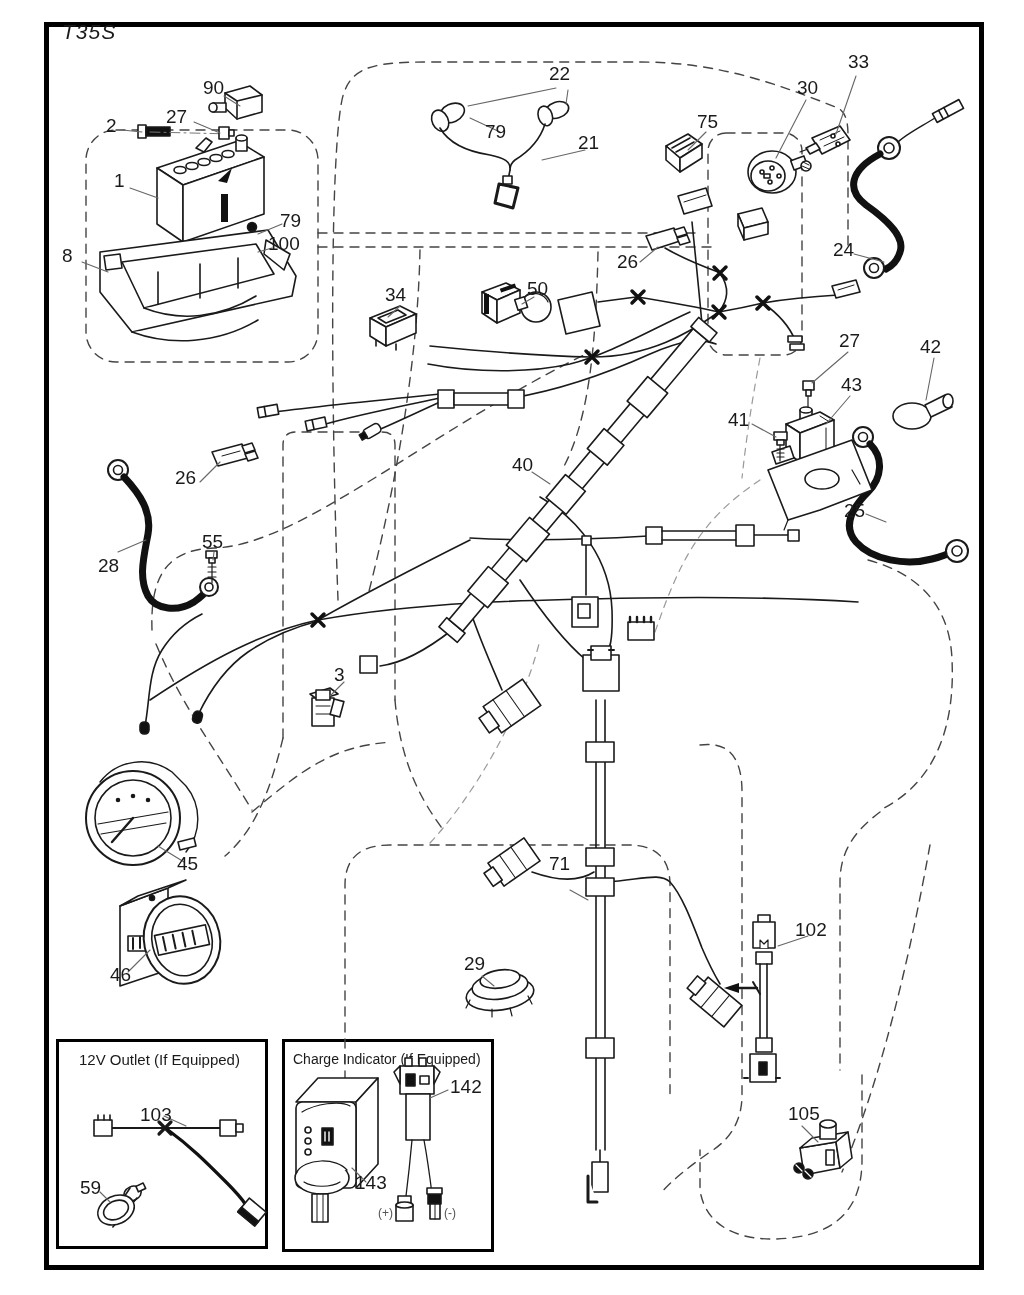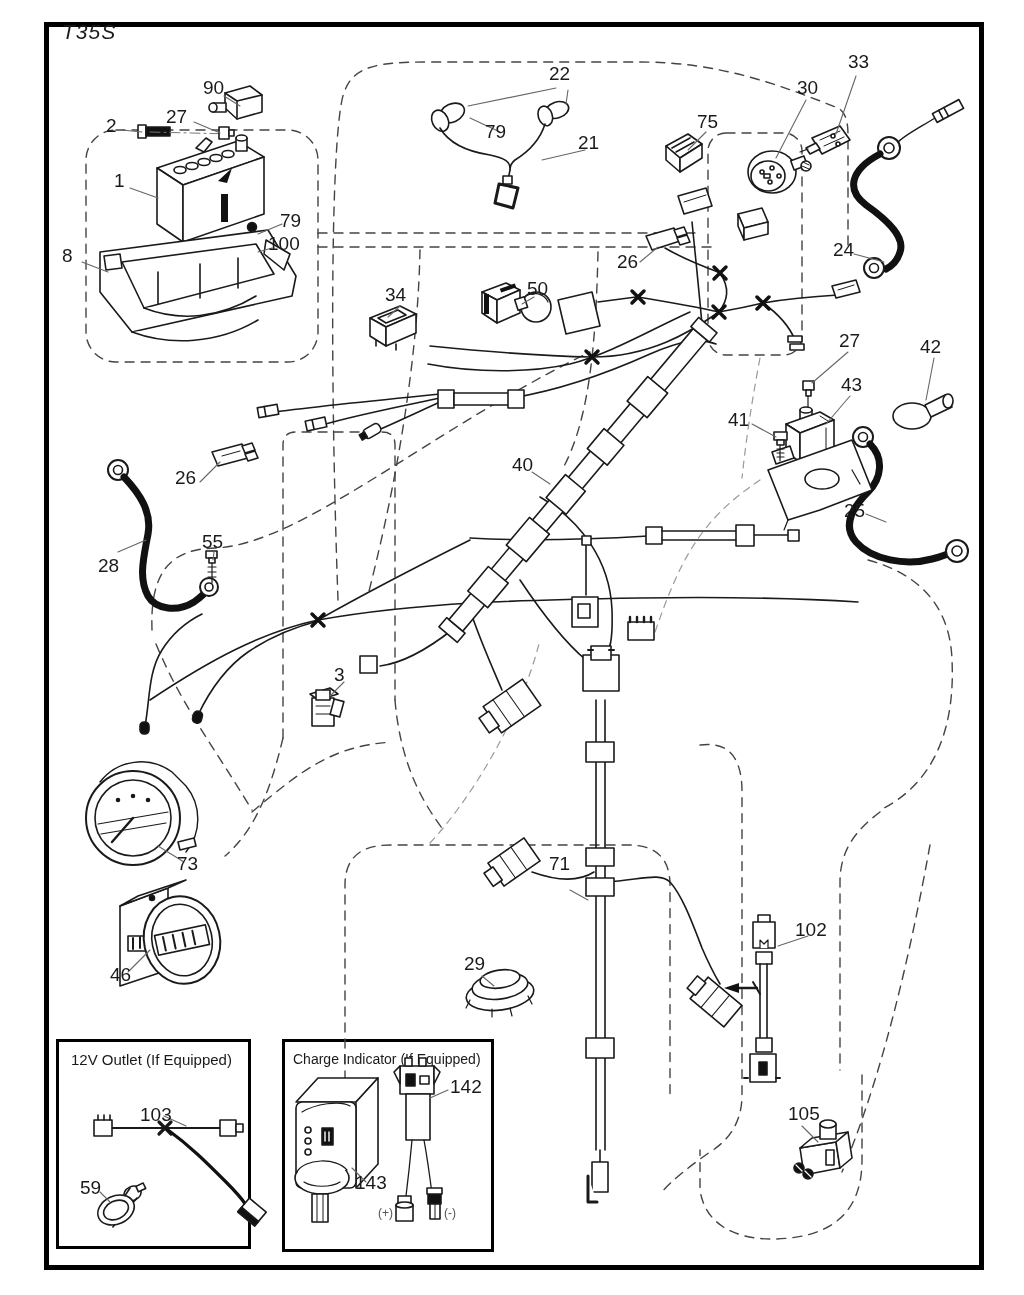--- a/index.html
+++ b/index.html
@@ -18,21 +18,21 @@
   .lbl-layer{position:absolute;left:0;top:0;width:100%;height:100%;}
 </style>
 </head>
 <body>
 
 <div class="page">
 
   <div class="frame"></div>
   <div class="diagram-title">T35S</div>
 
-  <div class="inset" style="left:56px;top:1039px;width:195px;height:210px;">
+  <div class="inset" style="left:56px;top:1039px;width:212px;height:210px;padding-left:8px;">
     <div class="inset-title">12V Outlet (If Equipped)</div>
   </div>
   <div class="inset charge" style="left:282px;top:1039px;width:212px;height:213px;">
     <div class="inset-title">Charge Indicator (If Equipped)</div>
   </div>
 
   <svg width="1024" height="1295" viewBox="0 0 1024 1295" fill="none" stroke="#1a1a1a" stroke-width="1.6" stroke-linecap="round" stroke-linejoin="round">
 
     <g stroke="#444" stroke-width="1.4" stroke-dasharray="9 7">
       <rect x="86" y="130" width="232" height="232" rx="30"></rect>
@@ -572,21 +572,21 @@
     <div class="co" style="left:839px;top:331px">27</div>
     <div class="co" style="left:920px;top:337px">42</div>
     <div class="co" style="left:841px;top:375px">43</div>
     <div class="co" style="left:728px;top:410px">41</div>
     <div class="co" style="left:512px;top:455px">40</div>
     <div class="co" style="left:844px;top:501px">25</div>
     <div class="co" style="left:175px;top:468px">26</div>
     <div class="co" style="left:202px;top:532px">55</div>
     <div class="co" style="left:98px;top:556px">28</div>
     <div class="co" style="left:334px;top:665px">3</div>
-    <div class="co" style="left:177px;top:854px">73</div>
+    <div class="co" style="left:177px;top:854px">45</div>
     <div class="co" style="left:110px;top:965px">46</div>
     <div class="co" style="left:549px;top:854px">71</div>
     <div class="co" style="left:464px;top:954px">29</div>
     <div class="co" style="left:795px;top:920px">102</div>
     <div class="co" style="left:788px;top:1104px">105</div>
     <div class="co" style="left:140px;top:1105px">103</div>
     <div class="co" style="left:80px;top:1178px">59</div>
     <div class="co" style="left:450px;top:1077px">142</div>
     <div class="co" style="left:355px;top:1173px">143</div>
     <div class="co small" style="left:378px;top:1207px">(+)</div>

